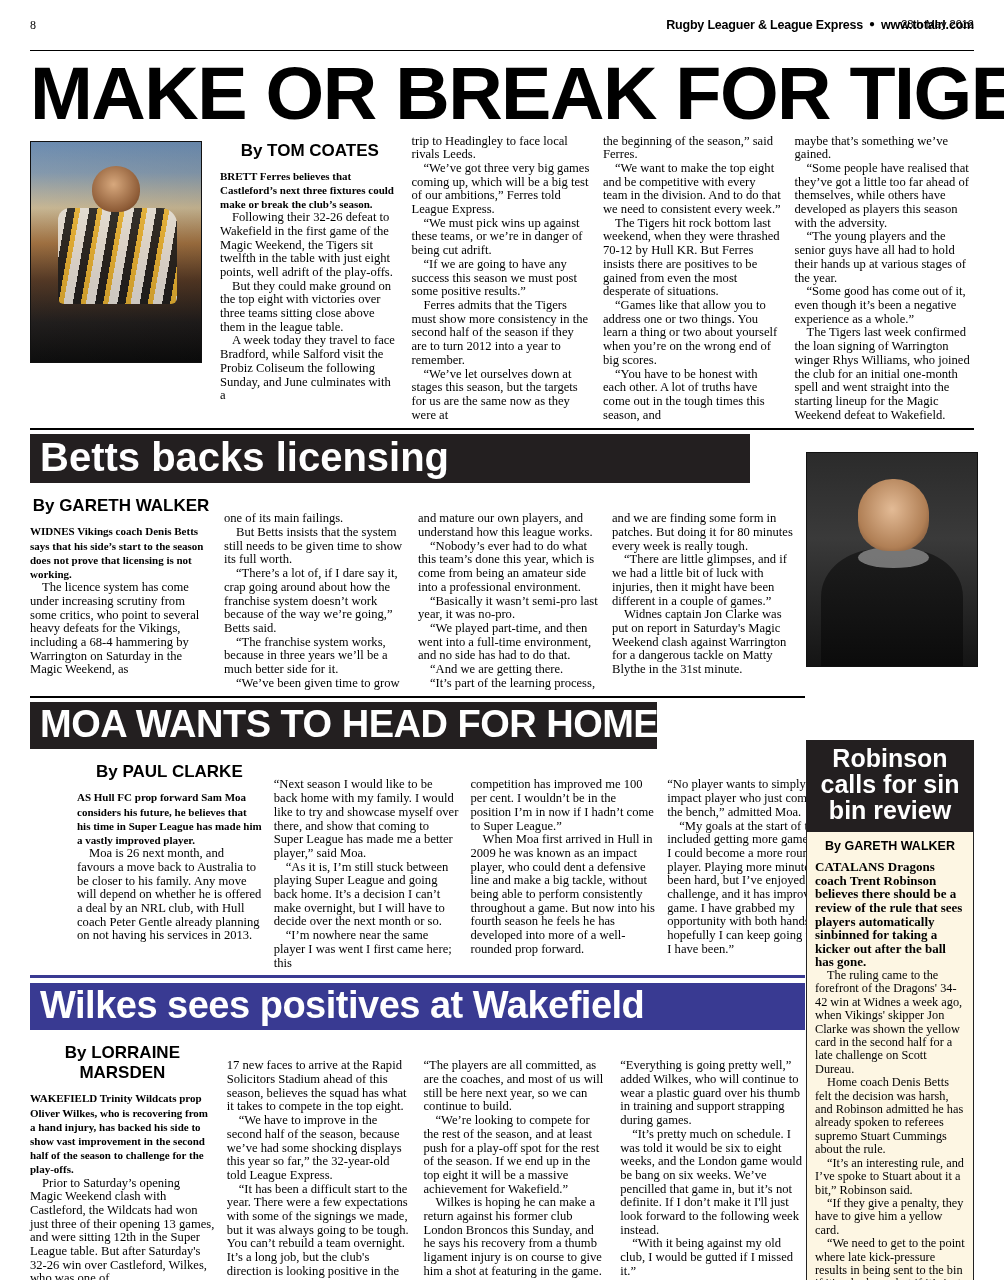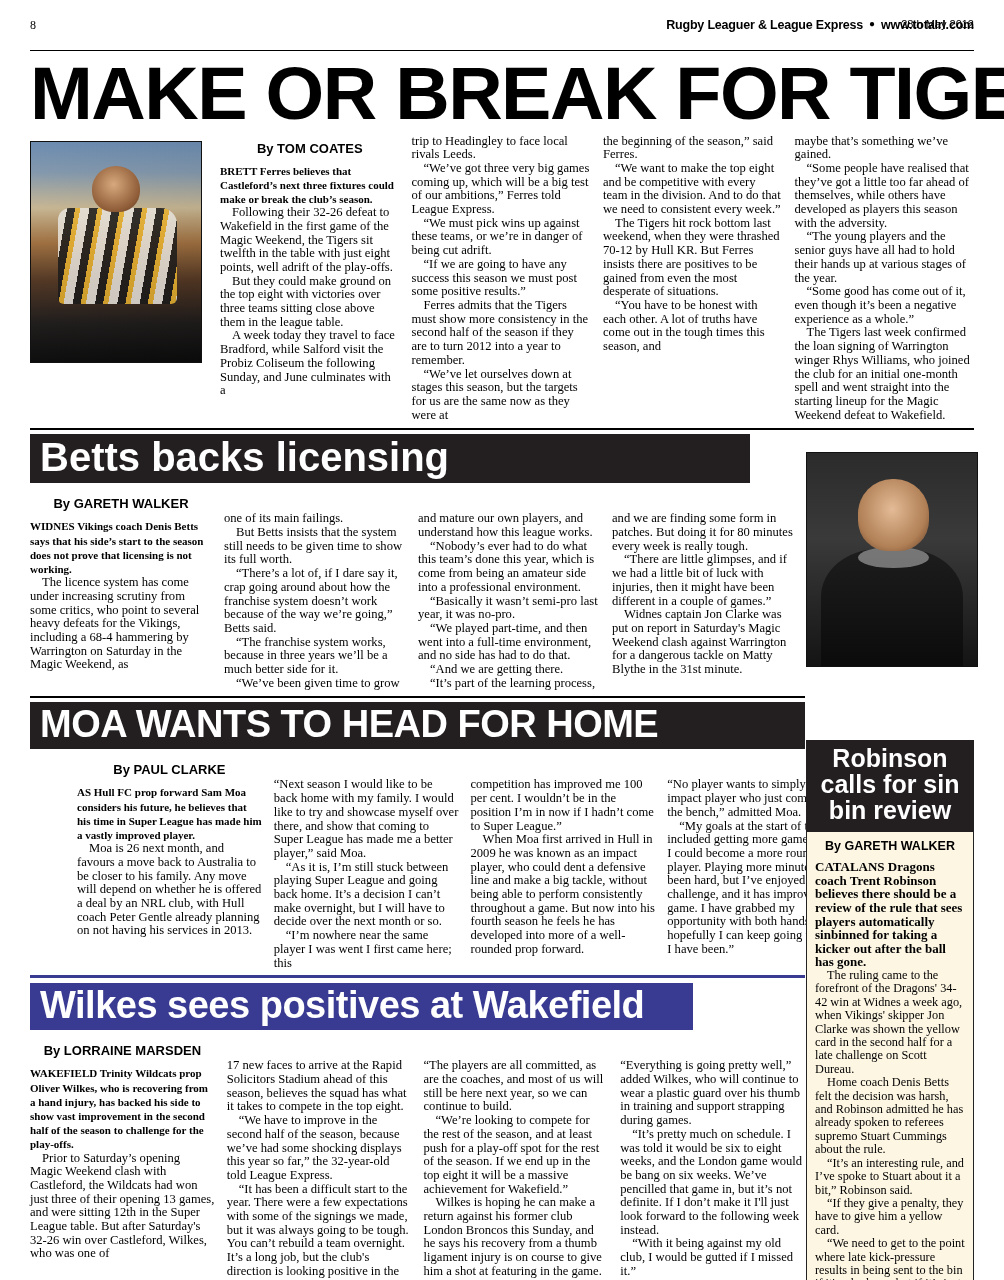--- a/index.html
+++ b/index.html
@@ -69,36 +69,36 @@
     font-family: "Liberation Sans", sans-serif;
     font-weight: bold;
     padding: 3px 10px 6px 10px;
     box-sizing: border-box;
     line-height: 1.0;
     white-space: nowrap;
     overflow: hidden;
   }
   .banner.blue { background: #393a92; }
   .banner.h-betts { font-size: 40px; width: 720px; }
-  .banner.h-moa   { font-size: 38px; width: 775px; letter-spacing: -0.5px; }
-  .banner.h-wilkes{ font-size: 38px; width: 663px; letter-spacing: -0.5px; }
+  .banner.h-moa   { font-size: 38px; width: 627px; letter-spacing: -0.5px; }
+  .banner.h-wilkes{ font-size: 38px; width: 775px; letter-spacing: -0.5px; }
 
   
   .cols {
     display: flex;
     gap: 12px;
   }
   .col {
     flex: 1 1 0;
     min-width: 0;
   }
   .byline {
     font-family: "Liberation Sans", sans-serif;
     font-weight: bold;
-    font-size: 13px;
+    font-size: 17px;
     text-align: center;
     margin: 6px 0 8px 0;
   }
   p.body {
     margin: 0;
     font-size: 12.6px;
     line-height: 13.7px;
     text-align: left;
     text-indent: 12px;
     hyphens: none;
@@ -226,20 +226,21 @@
         <p class="body">“We must pick wins up against these teams, or we’re in danger of being cut adrift.</p>
         <p class="body">“If we are going to have any success this season we must post some positive results.”</p>
         <p class="body">Ferres admits that the Tigers must show more consistency in the second half of the season if they are to turn 2012 into a year to remember.</p>
         <p class="body">“We’ve let ourselves down at stages this season, but the targets for us are the same now as they were at</p>
       </div>
 
       <div class="col">
         <p class="body first">the beginning of the season,” said Ferres.</p>
         <p class="body">“We want to make the top eight and be competitive with every team in the division. And to do that we need to consistent every week.”</p>
         <p class="body">The Tigers hit rock bottom last weekend, when they were thrashed 70-12 by Hull KR. But Ferres insists there are positives to be gained from even the most desperate of situations.</p>
+        <p class="body">“Games like that allow you to address one or two things. You learn a thing or two about yourself when you’re on the wrong end of big scores.</p>
         <p class="body">“You have to be honest with each other. A lot of truths have come out in the tough times this season, and</p>
       </div>
 
       <div class="col">
         <p class="body first">maybe that’s something we’ve gained.</p>
         <p class="body">“Some people have realised that they’ve got a little too far ahead of themselves, while others have developed as players this season with the adversity.</p>
         <p class="body">“The young players and the senior guys have all had to hold their hands up at various stages of the year.</p>
         <p class="body">“Some good has come out of it, even though it’s been a negative experience as a whole.”</p>
         <p class="body">The Tigers last week confirmed the loan signing of Warrington winger Rhys Williams, who joined the club for an initial one-month spell and went straight into the starting lineup for the Magic Weekend defeat to Wakefield.</p>
       </div>

